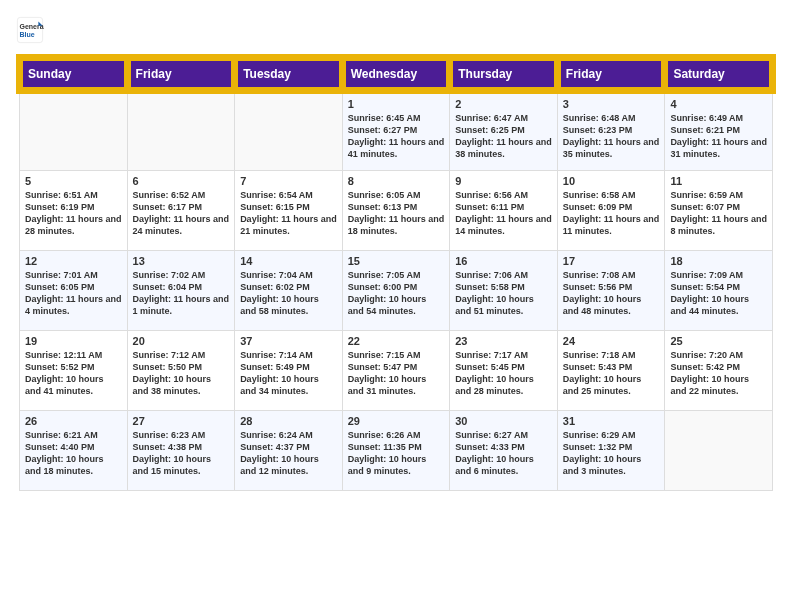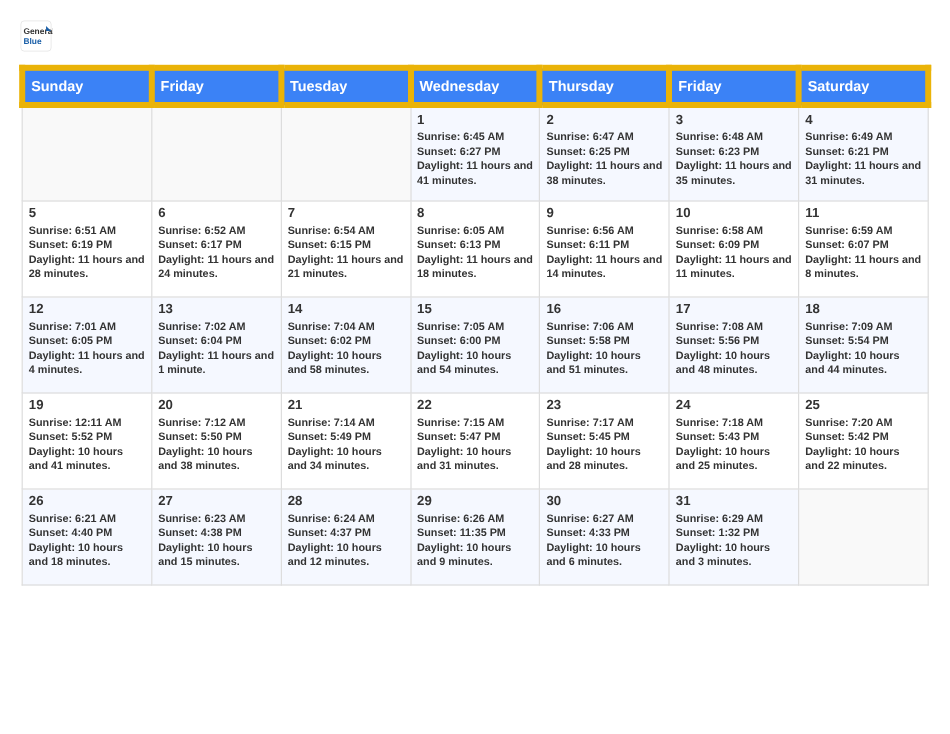--- a/index.html
+++ b/index.html
@@ -36,27 +36,27 @@
     .subtitle {
       font-size: 14px;
       color: #555;
     }
     table {
       width: 100%;
       border-collapse: collapse;
       table-layout: fixed;
     }
     thead tr th {
-      background-color: #3b82f6;
+      background-color: #4c1d95;
       color: white;
       font-size: 12px;
       font-weight: bold;
       text-align: left;
       padding: 6px 5px;
-      border: 5px solid #eab308;
+      border: 7px solid #eab308;
     }
     tbody tr td {
       vertical-align: top;
       padding: 4px 5px;
       border: 1px solid #ddd;
       font-size: 9.5px;
       color: #333;
       height: 80px;
     }
     tbody tr:nth-child(odd) {
@@ -242,21 +242,21 @@
 Sunset: 5:52 PM
 Daylight: 10 hours and 41 minutes.</div>
         </td>
         <td>
           <span class="day-number">20</span>
           <div class="cell-content">Sunrise: 7:12 AM
 Sunset: 5:50 PM
 Daylight: 10 hours and 38 minutes.</div>
         </td>
         <td>
-          <span class="day-number">21</span>
+          <span class="day-number">37</span>
           <div class="cell-content">Sunrise: 7:14 AM
 Sunset: 5:49 PM
 Daylight: 10 hours and 34 minutes.</div>
         </td>
         <td>
           <span class="day-number">22</span>
           <div class="cell-content">Sunrise: 7:15 AM
 Sunset: 5:47 PM
 Daylight: 10 hours and 31 minutes.</div>
         </td>

